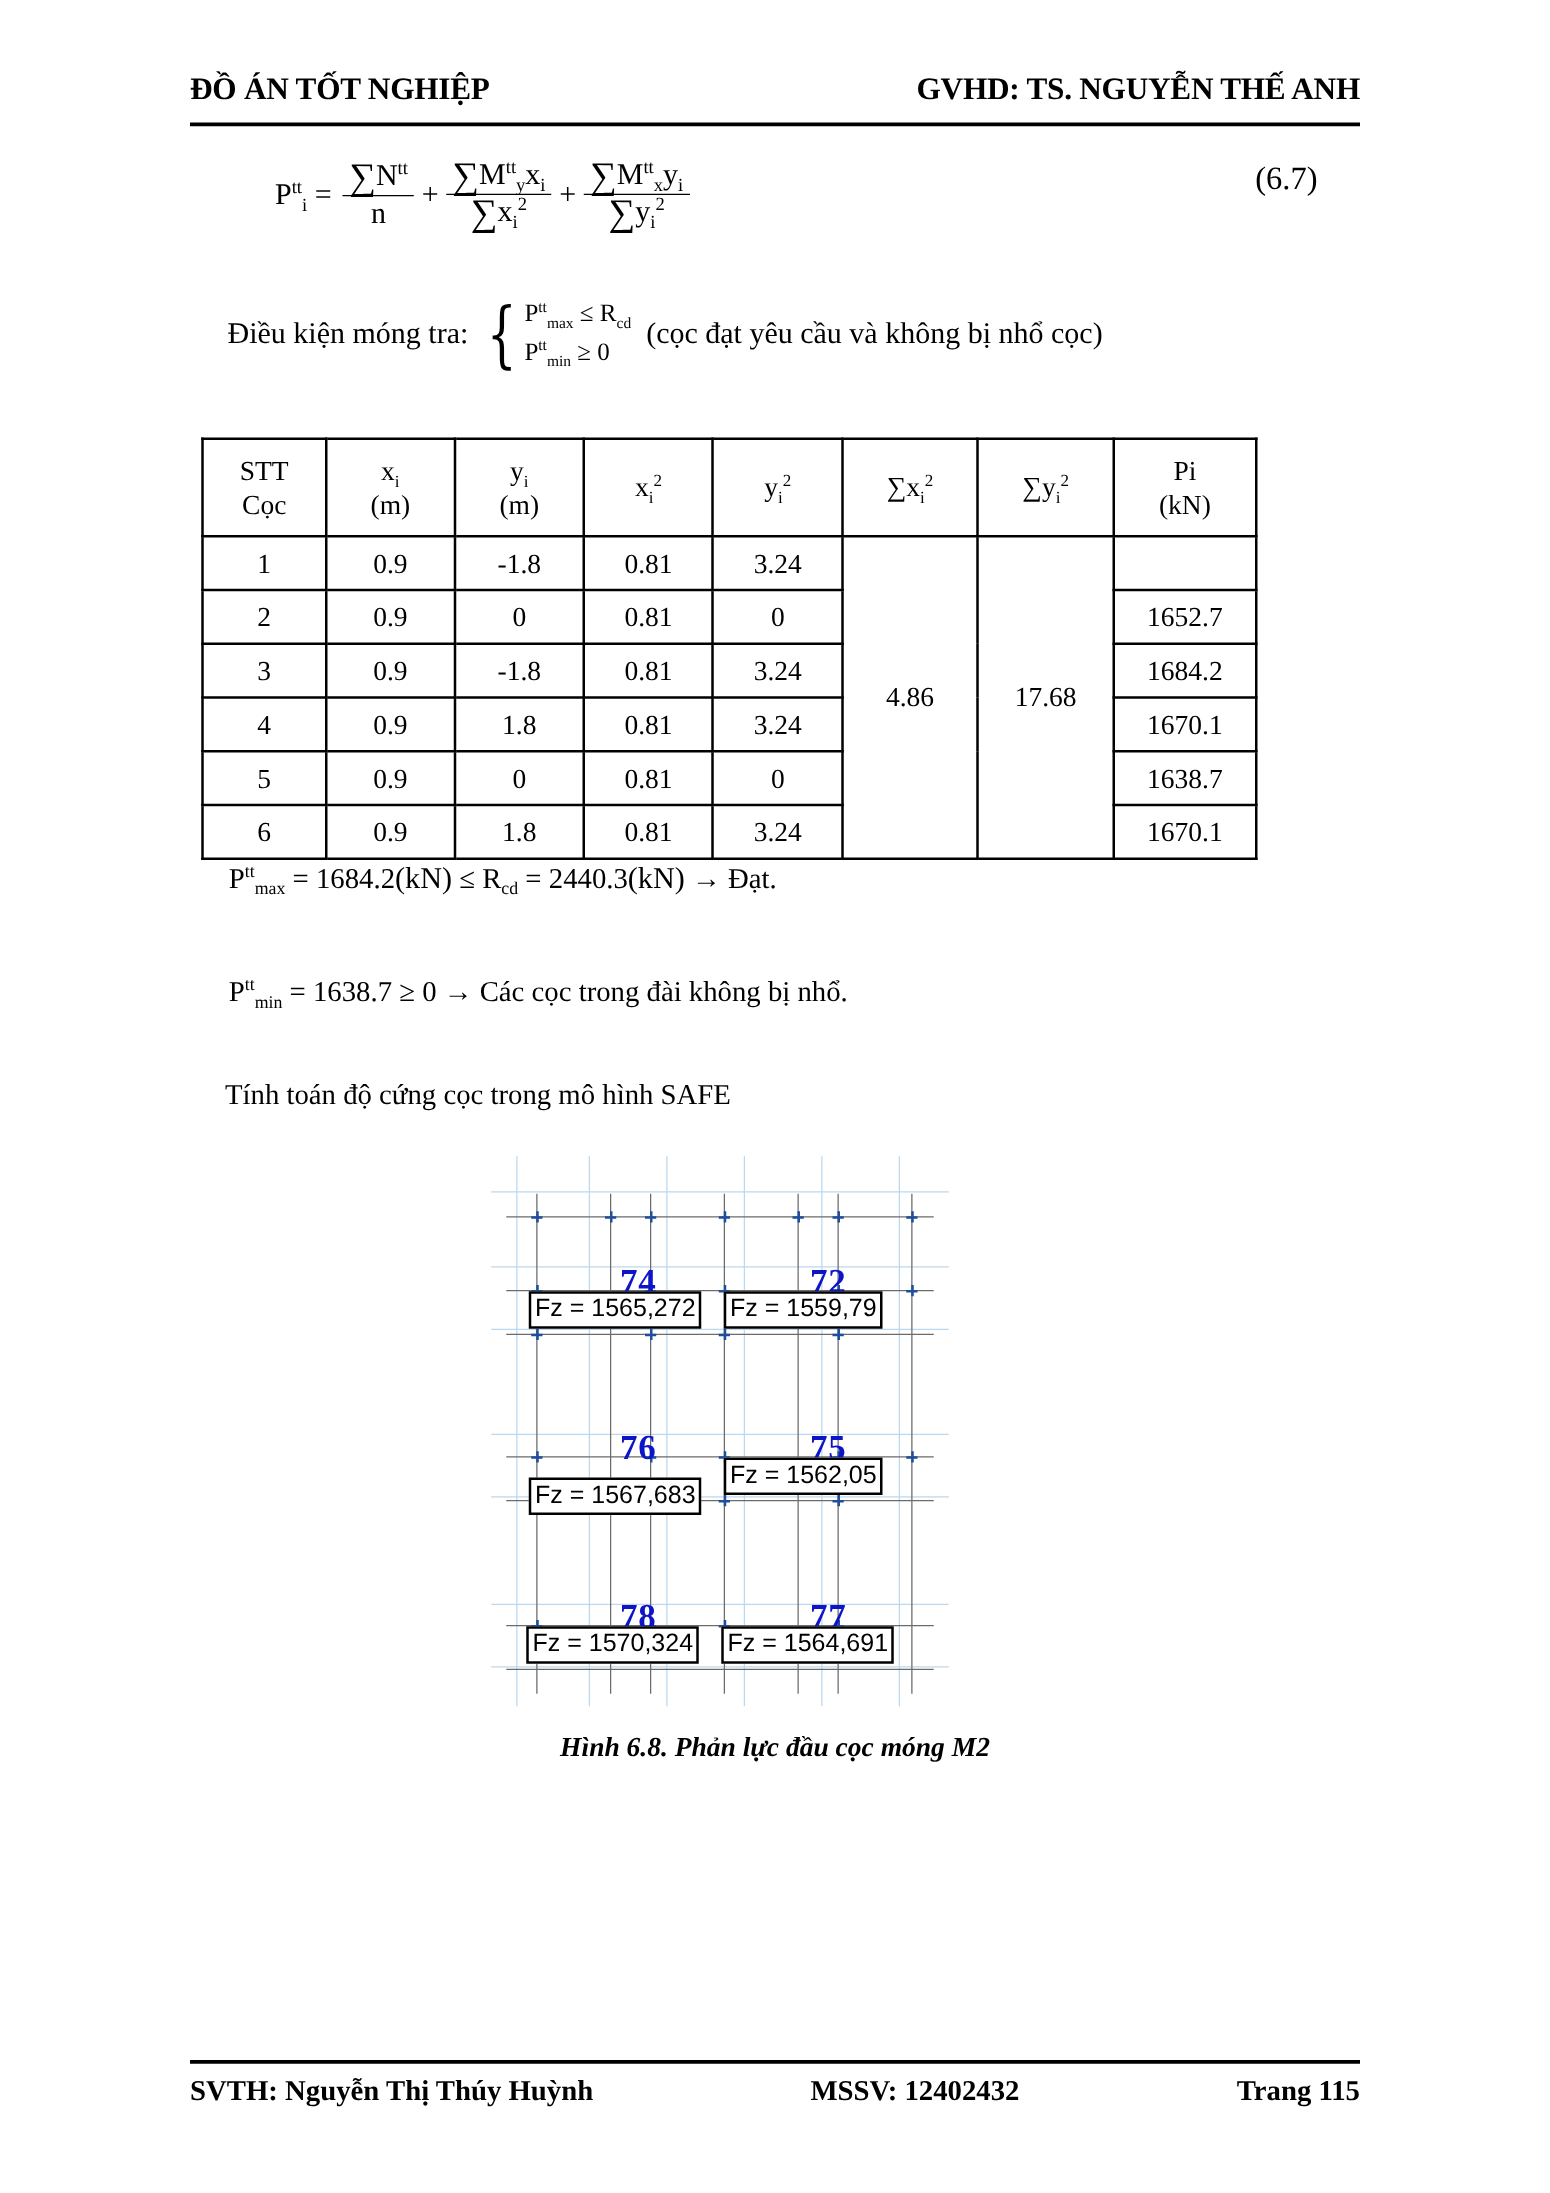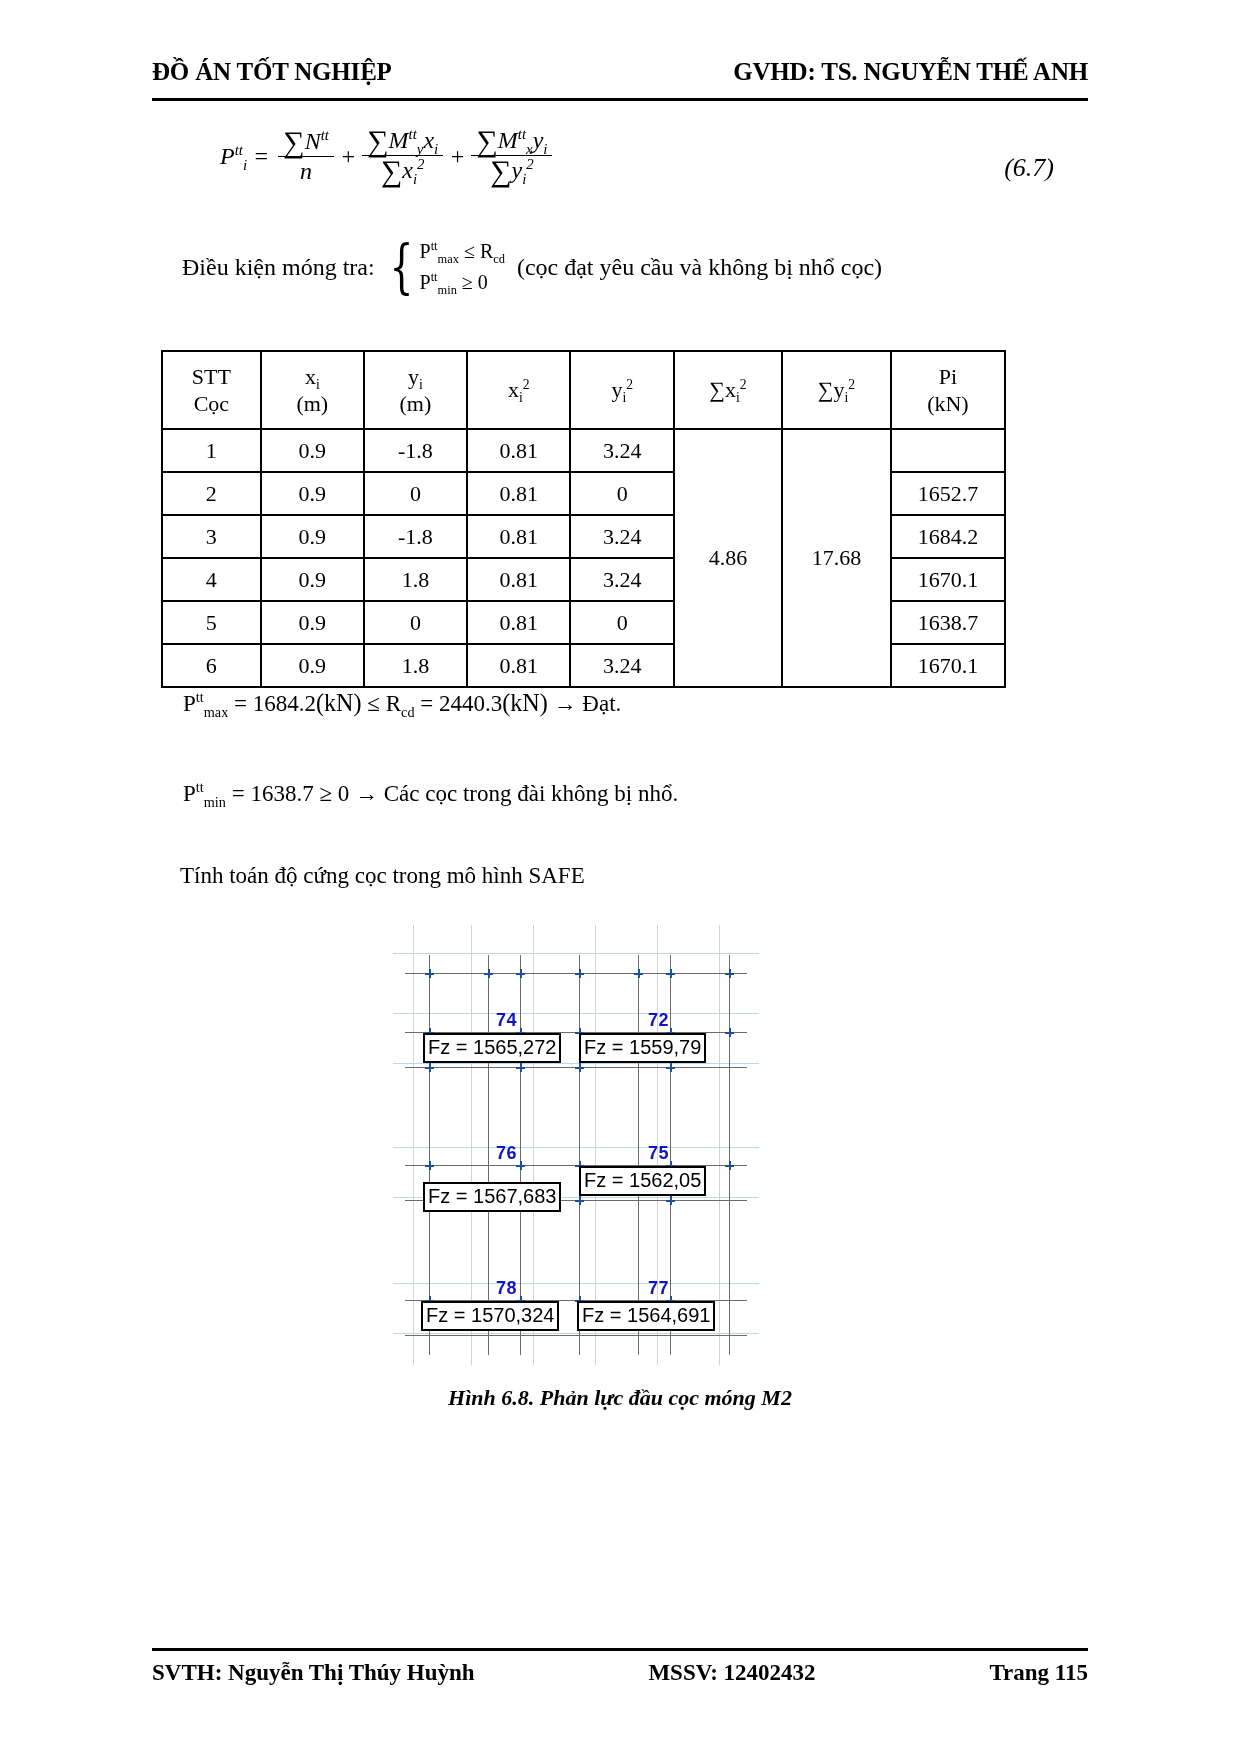--- a/index.html
+++ b/index.html
@@ -41,23 +41,22 @@
     border-top: 3px solid #000;
   }
 
   
   .formula-row {
     position: absolute;
     left: 152px;
     top: 128px;
     width: 936px;
     display: flex;
-    align-items: flex-end;
+    align-items: flex-start;
     justify-content: space-between;
-    font-style: italic;
   }
   .formula-main {
     margin-left: 68px;
     font-size: 24px;
     display: flex;
     align-items: center;
     line-height: 1;
   }
   .eqnum {
     font-size: 26px;
@@ -206,23 +205,23 @@
     content: "";
     position: absolute;
     background: #1f4e9c;
   }
   .figure .node::before { left: 0; top: 4px; width: 9px; height: 1.6px; }
   .figure .node::after  { top: 0; left: 4px; height: 9px; width: 1.6px; }
 
   .nodelabel {
     position: absolute;
     color: #0e14c8;
-    font-family: Liberation Sans, sans-serif;
+    font-family: Liberation Serif, serif;
     font-weight: bold;
-    font-size: 18px;
+    font-size: 28px;
     letter-spacing: 0.5px;
   }
   .fzbox {
     position: absolute;
     border: 2px solid #000;
     background: #ffffff;
     font-family: "Liberation Sans", sans-serif;
     font-size: 20px;
     color: #000;
     padding: 2px 3px 3px 3px;

